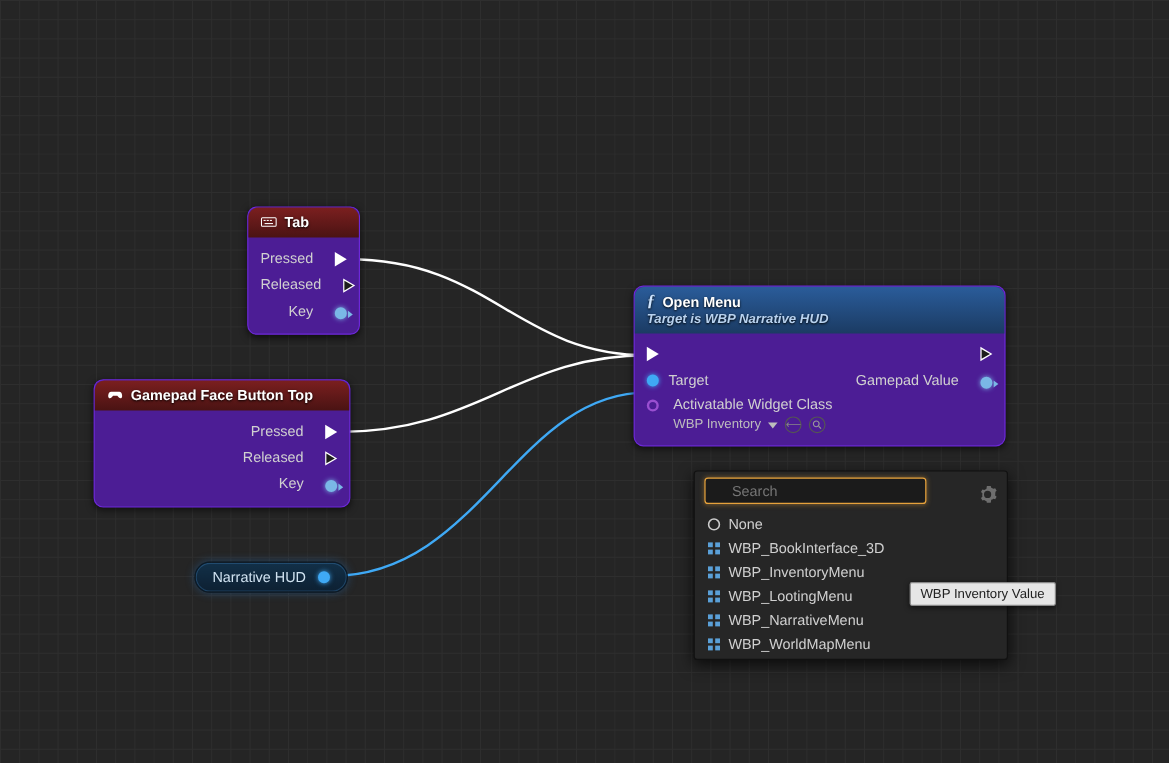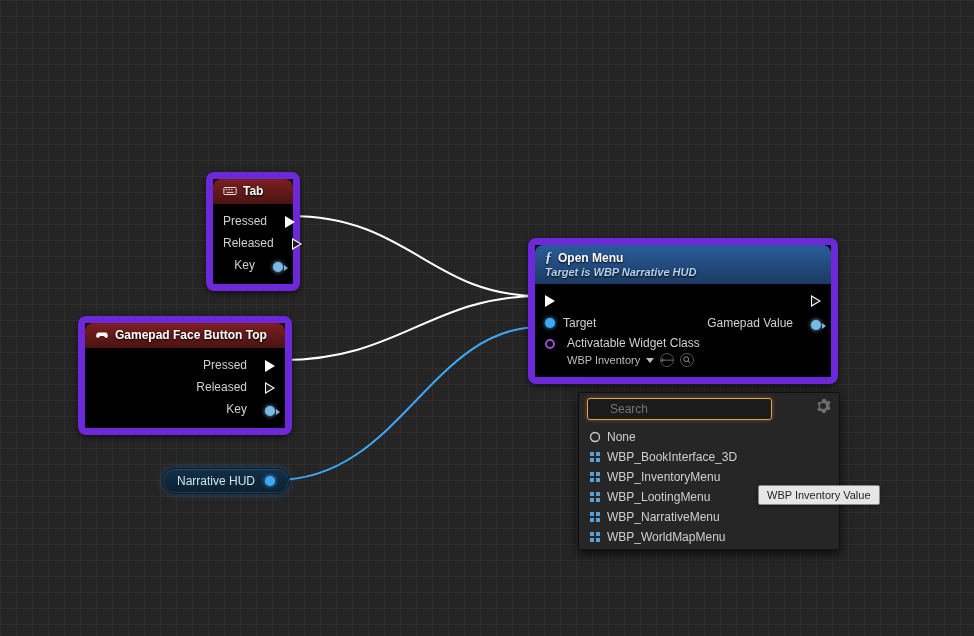--- a/index.html
+++ b/index.html
@@ -12,22 +12,22 @@
       linear-gradient(#1f1f1f 1px,transparent 1px),
       linear-gradient(90deg,#1f1f1f 1px,transparent 1px);
     background-size:16px 16px,16px 16px,128px 128px,128px 128px;
     position:relative;
     color:#d8d8d8;
     font-size:12px;
   }
   svg.wires { position:absolute; left:0; top:0; width:974px; height:636px; pointer-events:none; }
   .node {
     position:absolute;
-    background:#000000;
-    border:7px solid #6d28d9;
+    background:#4c1d95;
+    border:1px solid #6d28d9;
     border-radius:8px;
     box-shadow:0 2px 6px rgba(0,0,0,.6);
   }
   .node-header {
     padding:5px 10px 6px 10px;
     border-radius:8px 8px 0 0;
     display:flex; align-items:center; gap:6px;
     color:#fff; font-weight:600; font-size:12px;
     text-shadow:0 1px 2px #000;
   }
@@ -62,21 +62,21 @@
     box-shadow:0 0 8px rgba(40,120,200,.4),0 0 0 1px rgba(80,160,230,.25) inset;
   }
   .var-node .vlabel { color:#d0e2f0; font-size:12px; }
   .popup {
     position:absolute;
     background:#262626;
     border:1px solid #111;
     border-radius:3px;
     box-shadow:0 4px 12px rgba(0,0,0,.7);
   }
-  .search-row { display:flex; align-items:flex-start; gap:6px; padding:5px 8px; }
+  .search-row { display:flex; align-items:flex-end; gap:6px; padding:5px 8px; }
   .search-input {
     flex:1; background:#1b1b1b; border:1px solid #e6a23c; border-radius:3px;
     padding:3px 6px 3px 22px; color:#d8d8d8; font-size:12px; outline:none;
     box-shadow:0 0 4px rgba(230,162,60,.4);
     position:relative;
   }
   .search-wrap { position:relative; flex:1; }
   .search-icon-svg { position:absolute; left:5px; top:50%; transform:translateY(-50%); pointer-events:none; }
   .gear { width:16px; height:16px; color:#aaa; }
   .asset-list { padding:2px 0; max-height:140px; }

